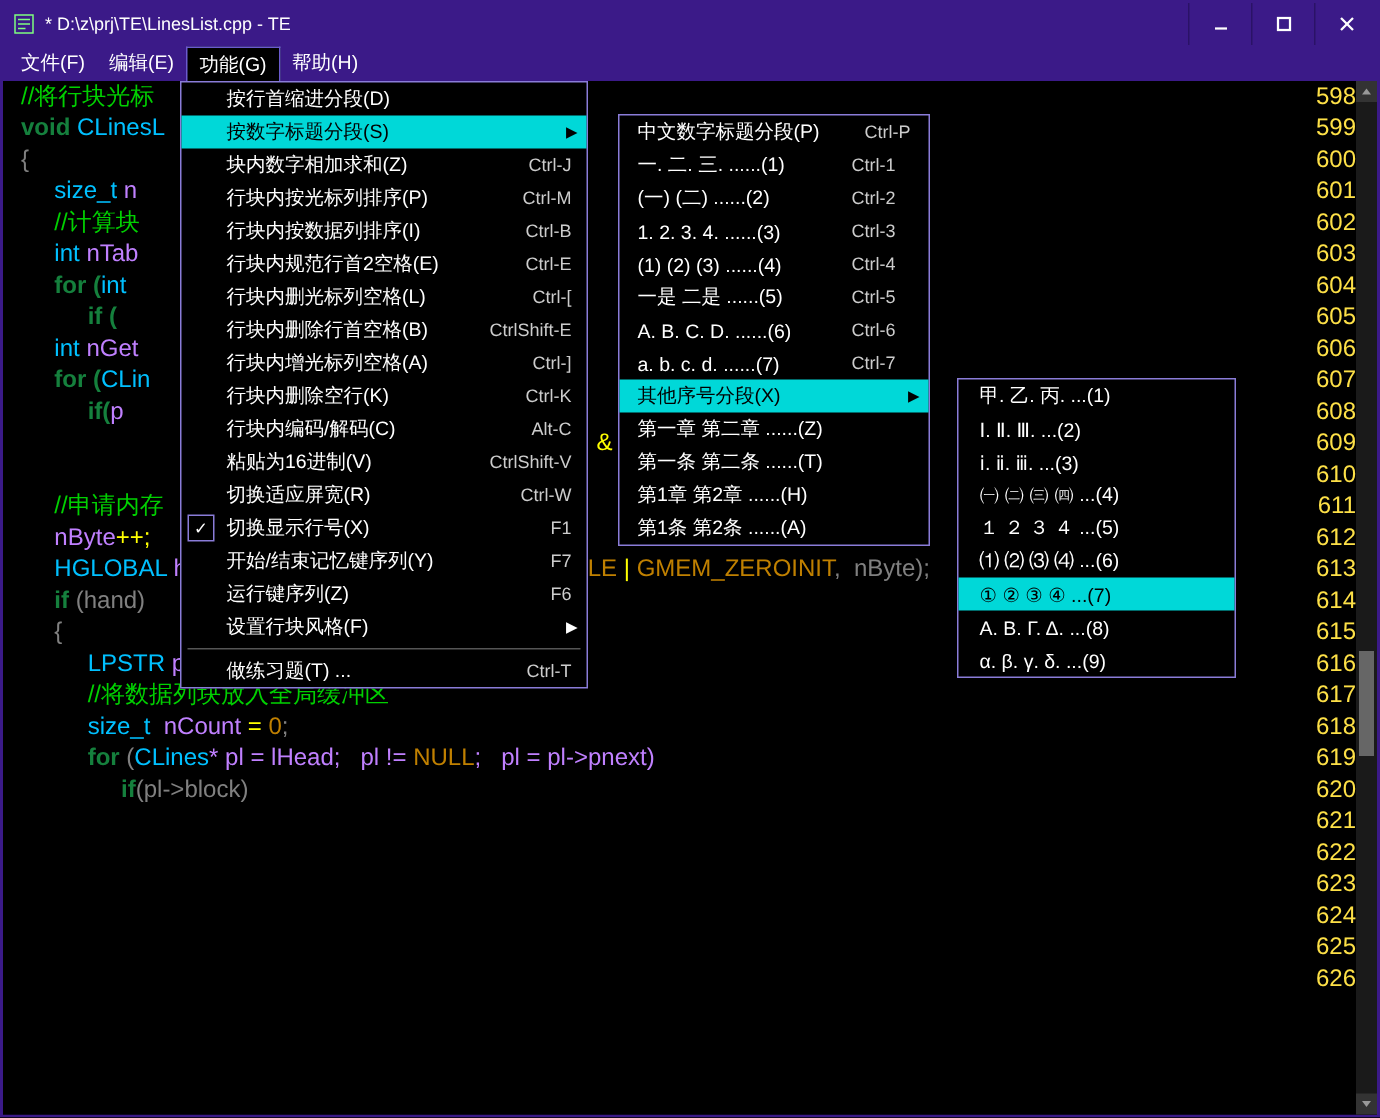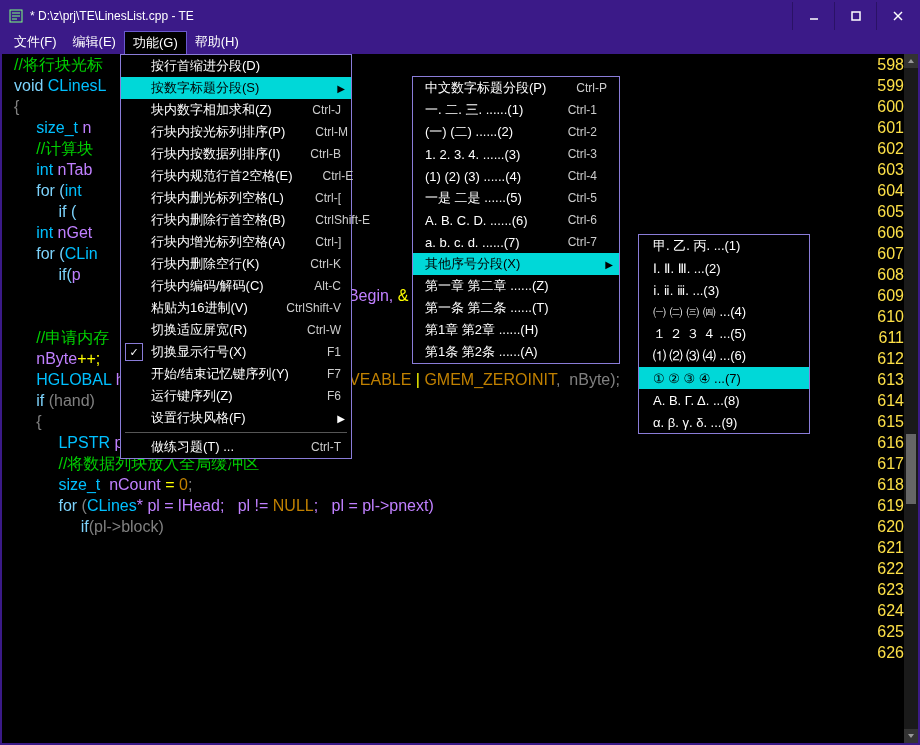--- a/index.html
+++ b/index.html
@@ -13,21 +13,21 @@
 .titlebar .winbtns{display:flex;height:100%;}
 .titlebar .wbtn{width:42px;height:100%;display:flex;align-items:center;justify-content:center;border-left:1px solid #2a1266;cursor:default;}
 .titlebar .wbtn svg{width:12px;height:12px;stroke:#fff;stroke-width:1.5;fill:none;}
 .menubar{height:24px;background:#3b1a88;display:flex;align-items:center;padding:0 4px;color:#fff;font-size:13px;}
 .menubar .mitem{padding:2px 8px;}
 .menubar .mitem.open{background:#000;border:1px solid #6a5acd;border-bottom:none;}
 .editor{flex:1;position:relative;background:#000;}
 .code{position:absolute;left:12px;top:0;right:28px;font-family:Consolas,monospace;font-size:16px;line-height:21px;}
 .codeline{white-space:pre;}
 .c-comment{color:#00d000;}
-.c-kw{color:#7dd3fc;}
+.c-kw{color:#15803d;font-weight:bold;}
 .c-type{color:#00c0ff;}
 .c-ident{color:#c080ff;}
 .c-func{color:#ff66ff;}
 .c-punc{color:#808080;}
 .c-const{color:#c08000;}
 .c-str{color:#00d000;}
 .c-op{color:#ffff00;}
 .gutter{position:absolute;right:14px;top:0;font-family:Consolas,monospace;font-size:16px;line-height:21px;color:#fde047;text-align:right;width:40px;}
 .gutter div{height:21px;}
 .scroll{position:absolute;right:0;top:0;bottom:0;width:14px;background:#1a1a1a;}
@@ -163,21 +163,21 @@
           </svg>
         </div>
       <div class="thumb"></div>
       <div class="dnarrow">
           <svg viewBox="0 0 8 8">
             <path d="M4 6 L7 2 L1 2 Z"></path>
           </svg>
         </div>
     </div>
 
-    <div class="dropdown" id="sm1" style="left:118px;top:0;width:232px;">
+    <div class="dropdown" id="sm1" style="left:118px;top:0;width:272px;">
         <div class="row">
           <span class="lbl">按行首缩进分段(D)</span>
           <span class="hk"></span>
         </div>
         <div class="row hi">
           <span class="lbl">按数字标题分段(S)</span>
           <span class="hk"></span>
           <span class="arrow">▶</span>
         </div>
         <div class="row">
@@ -298,21 +298,21 @@
         <div class="row">
           <span class="lbl">第1章  第2章    ......(H)</span>
           <span class="hk"></span>
         </div>
         <div class="row">
           <span class="lbl">第1条  第2条    ......(A)</span>
           <span class="hk"></span>
         </div>
       </div>
 
-    <div class="dropdown sm3" id="sm3" style="left:636px;top:180px;width:172px;">
+    <div class="dropdown sm3" id="sm3" style="left:636px;top:198px;width:186px;">
         <div class="row">
           <span class="lbl">甲. 乙. 丙. ...(1)</span>
         </div>
         <div class="row">
           <span class="lbl">Ⅰ. Ⅱ. Ⅲ.  ...(2)</span>
         </div>
         <div class="row">
           <span class="lbl">ⅰ. ⅱ. ⅲ.  ...(3)</span>
         </div>
         <div class="row">

